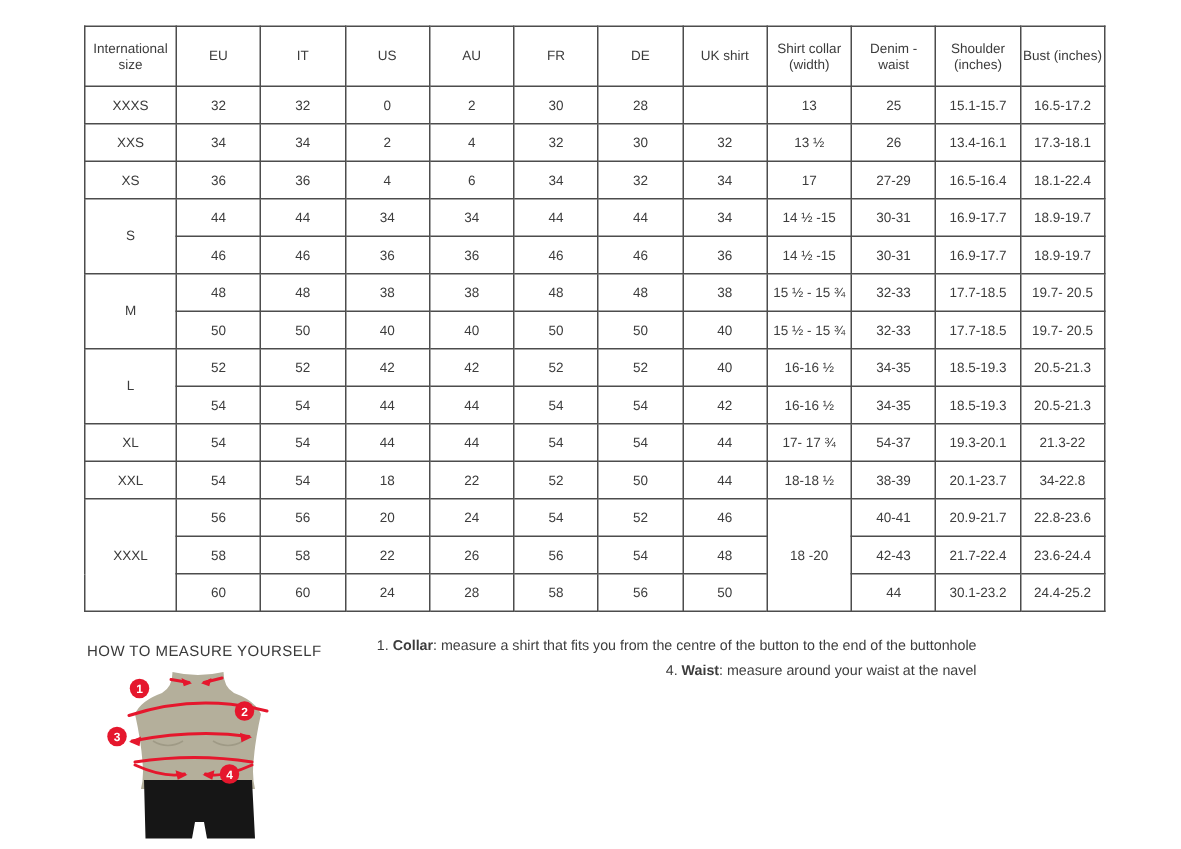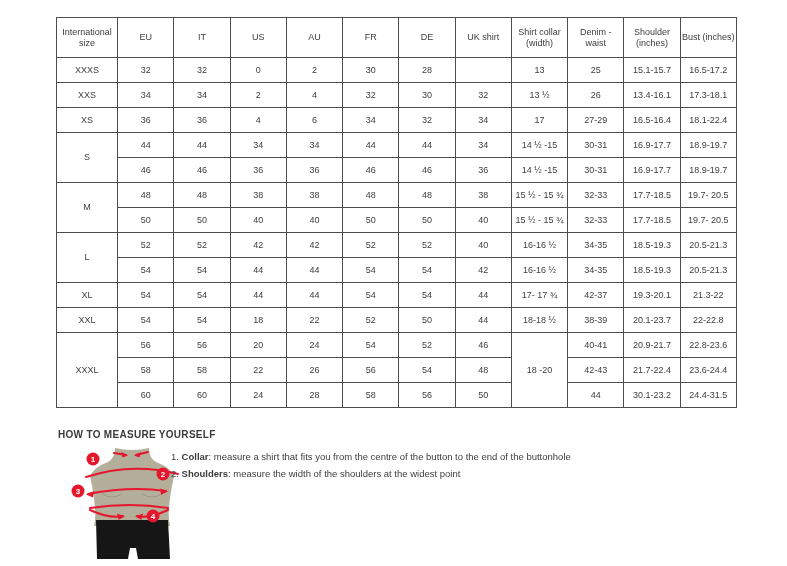--- a/index.html
+++ b/index.html
@@ -16,27 +16,27 @@
     font-size:9px; line-height:1.2; color:#3c3c3c; font-weight:normal;
     padding:0 1px; overflow:hidden;
   }
   table.size-chart thead tr { height:40px; }
   table.size-chart tbody tr { height:25px; }
   table.size-chart th:first-child, table.size-chart td:first-child { width:58px; }
 
   
   .measure-heading {
     position:absolute; left:58px; top:429px;
-    font-size:10px; font-weight:bold; letter-spacing:0.3px; color:#3a3a3a;
+    font-size:10px; font-weight:normal; letter-spacing:0.3px; color:#3a3a3a;
   }
   .figure-box { position:absolute; left:60px; top:446px; width:155px; height:120px; }
   .instructions {
-    position:absolute; left:171px; top:451px; width:480px;
+    position:absolute; left:171px; top:425px; width:480px;
     list-style:none; margin:0; padding:0;
-    font-size:9.5px; color:#3d3d3d;
+    font-size:9.5px; color:#3d3d3d;text-align:right;
   }
   .instructions li { margin-bottom:5.5px; line-height:1.25; }
   .instructions .b { font-weight:bold; }
 </style>
 </head>
 <body>
 
 <div class="page">
 
   <div class="chart-wrap">
@@ -184,37 +184,37 @@
           <tr>
             <td>XL</td>
             <td>54</td>
             <td>54</td>
             <td>44</td>
             <td>44</td>
             <td>54</td>
             <td>54</td>
             <td>44</td>
             <td>17- 17 ¾</td>
-            <td>42-37</td>
+            <td>54-37</td>
             <td>19.3-20.1</td>
             <td>21.3-22</td>
           </tr>
           <tr>
             <td>XXL</td>
             <td>54</td>
             <td>54</td>
             <td>18</td>
             <td>22</td>
             <td>52</td>
             <td>50</td>
             <td>44</td>
             <td>18-18 ½</td>
             <td>38-39</td>
             <td>20.1-23.7</td>
-            <td>22-22.8</td>
+            <td>34-22.8</td>
           </tr>
           <tr>
             <td rowspan="3">XXXL</td>
             <td>56</td>
             <td>56</td>
             <td>20</td>
             <td>24</td>
             <td>54</td>
             <td>52</td>
             <td>46</td>
@@ -238,21 +238,21 @@
           <tr>
             <td>60</td>
             <td>60</td>
             <td>24</td>
             <td>28</td>
             <td>58</td>
             <td>56</td>
             <td>50</td>
             <td>44</td>
             <td>30.1-23.2</td>
-            <td>24.4-31.5</td>
+            <td>24.4-25.2</td>
           </tr>
         </tbody>
       </table>
   </div>
 
   <div class="measure-heading">HOW TO MEASURE YOURSELF</div>
 
   <div class="figure-box">
     <svg width="155" height="120" viewBox="0 0 155 120">
 
@@ -288,16 +288,16 @@
         <circle cx="18" cy="45" r="6.5" fill="#e5172d"></circle>
         <text x="18" y="48" fill="#ffffff">3</text>
         <circle cx="93" cy="70" r="6.5" fill="#e5172d"></circle>
         <text x="93" y="73" fill="#ffffff">4</text>
       </g>
     </svg>
   </div>
 
   <ul class="instructions">
     <li><span>1.</span> <span class="b">Collar</span><span>: measure a shirt that fits you from the centre of the button to the end of the buttonhole</span></li>
-    <li><span>2.</span> <span class="b">Shoulders</span><span>: measure the width of the shoulders at the widest point</span></li>
+    <li><span>4.</span> <span class="b">Waist</span><span>: measure around your waist at the navel</span></li>
   </ul>
 
 </div>
 
 </body></html>

